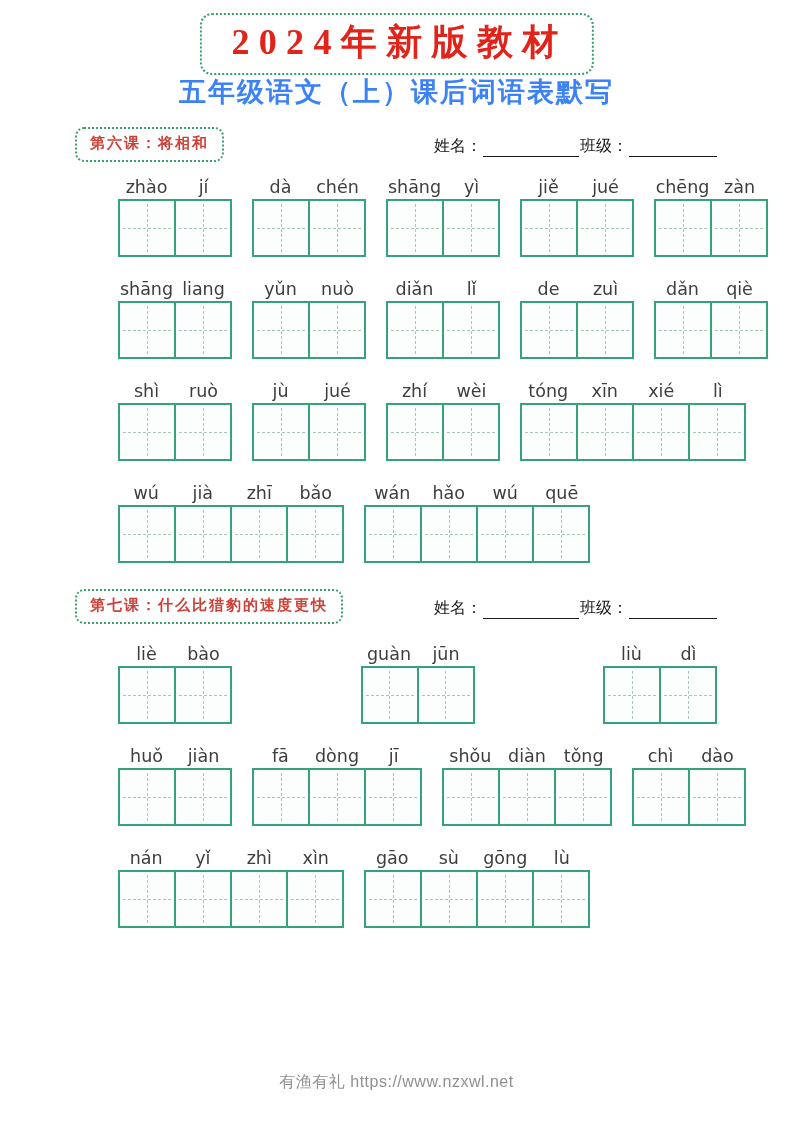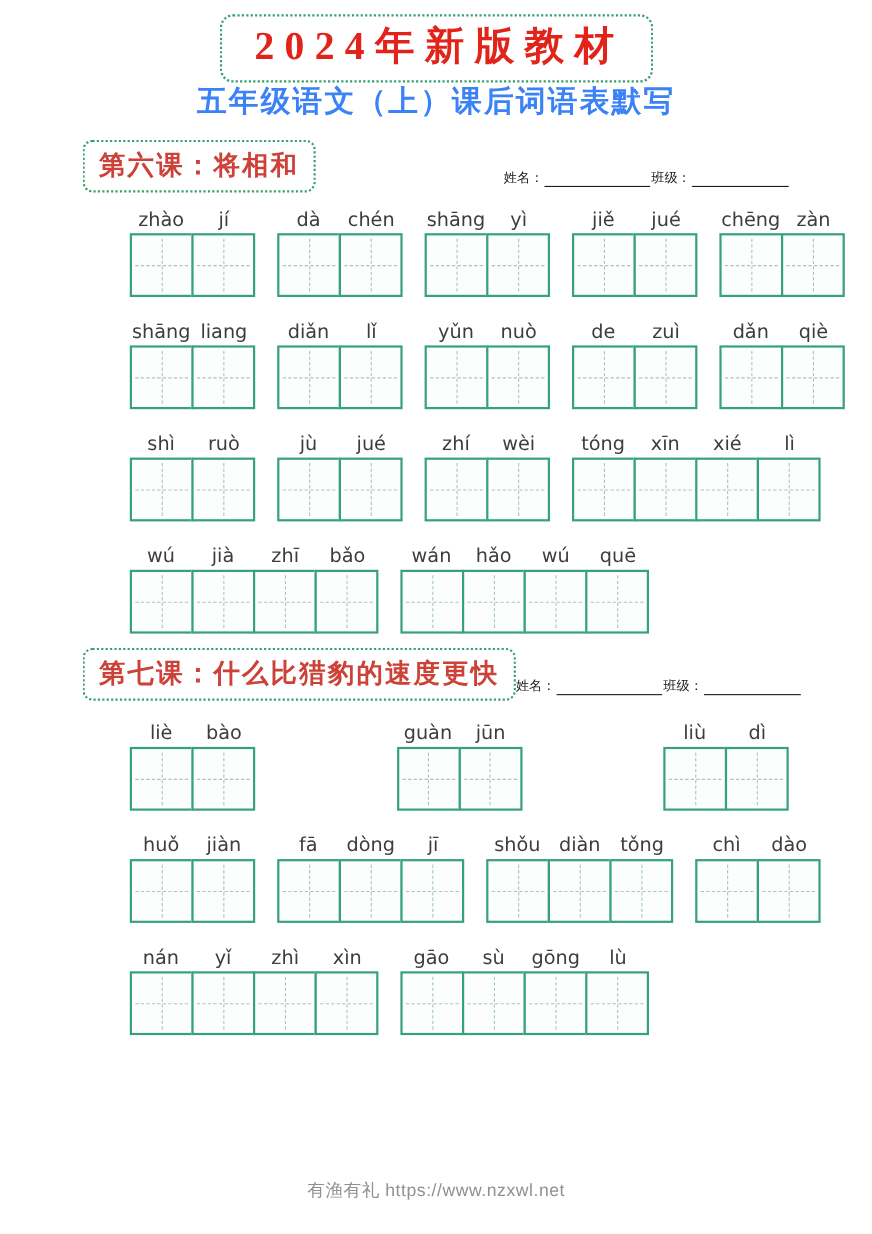--- a/index.html
+++ b/index.html
@@ -28,26 +28,26 @@
   #section1 { top:127px; }
   #section2 { top:589px; }
   .section-head { display:flex; align-items:flex-end; margin-bottom:14px; }
   #section2 .section-head { margin-bottom:19px; }
   .heading-box {
     border:2px dotted #3aa06c; border-radius:9px; padding:5px 13px 7px;
     white-space:nowrap;
   }
   .heading-text {
     font-family:"Liberation Serif","DejaVu Serif",serif; font-weight:bold;
-    font-size:24px; letter-spacing:2px; color:#cd4238;
+    font-size:15px; letter-spacing:2px; color:#cd4238;
   }
   .namecls {
     margin-left:auto; display:flex; align-items:flex-end; padding-bottom:5px;
     font-family:"Liberation Serif","DejaVu Serif",serif;
-    font-size:12px; color:#161616; white-space:nowrap;
+    font-size:16px; color:#161616; white-space:nowrap;
   }
   .uline { display:inline-block; width:96px; height:15px;
            border-bottom:1.6px solid #1a1a1a; margin:0 1px; }
   .uline.cls { width:88px; margin-right:0; }
 
   
   .word-row { display:flex; gap:20px; margin-bottom:21px;margin-left:43px; }
   .word-row.between { justify-content:space-between; }
   .word-group { display:flex; flex-direction:column; }
   .pinyin-row { display:flex; margin-bottom:1px; }
@@ -156,32 +156,32 @@
               <span class="pinyin">shāng</span>
               <span class="pinyin">liang</span>
             </div>
             <div class="boxes-row">
               <div class="box"></div>
               <div class="box"></div>
             </div>
           </div>
           <div class="word-group">
             <div class="pinyin-row">
+              <span class="pinyin">yǔn</span>
+              <span class="pinyin">nuò</span>
+            </div>
+            <div class="boxes-row">
+              <div class="box"></div>
+              <div class="box"></div>
+            </div>
+          </div>
+          <div class="word-group">
+            <div class="pinyin-row">
               <span class="pinyin">diǎn</span>
               <span class="pinyin">lǐ</span>
-            </div>
-            <div class="boxes-row">
-              <div class="box"></div>
-              <div class="box"></div>
-            </div>
-          </div>
-          <div class="word-group">
-            <div class="pinyin-row">
-              <span class="pinyin">yǔn</span>
-              <span class="pinyin">nuò</span>
             </div>
             <div class="boxes-row">
               <div class="box"></div>
               <div class="box"></div>
             </div>
           </div>
           <div class="word-group">
             <div class="pinyin-row">
               <span class="pinyin">de</span>
               <span class="pinyin">zuì</span>

